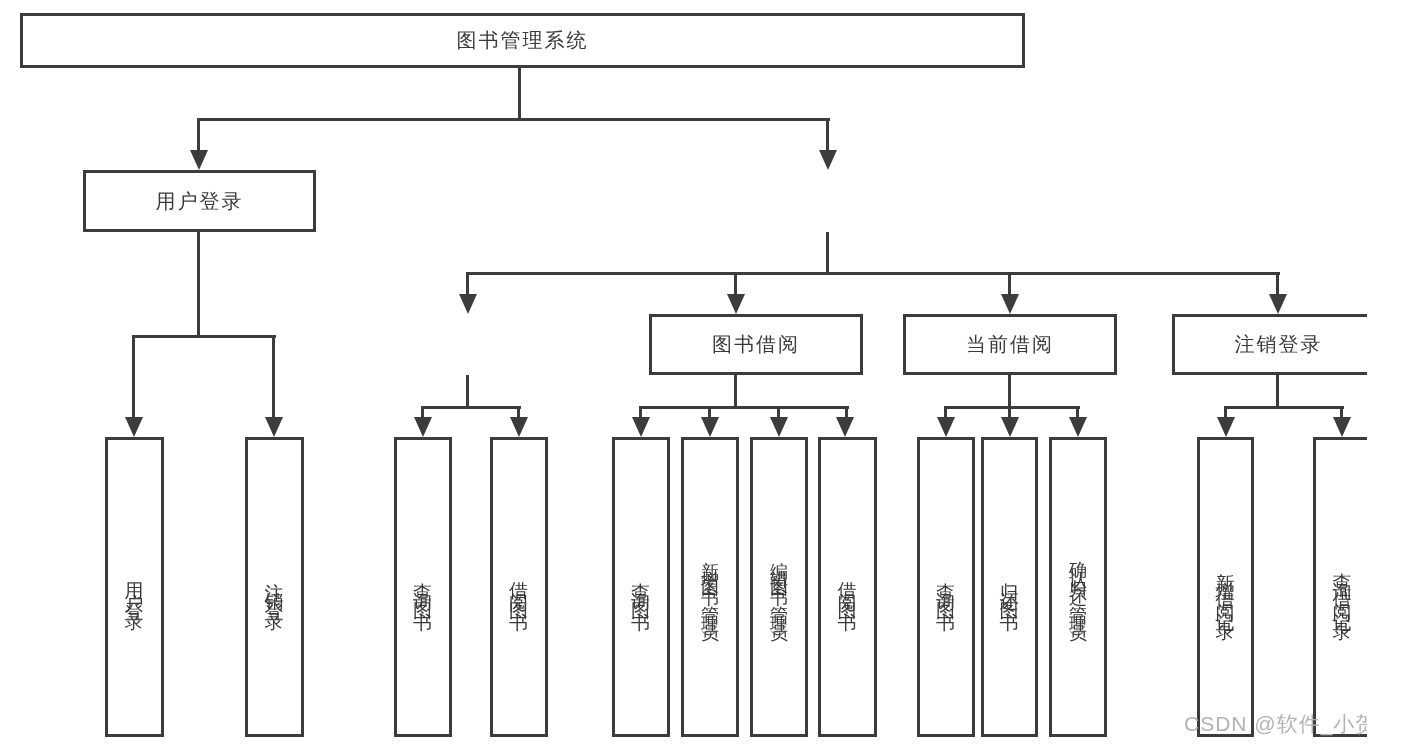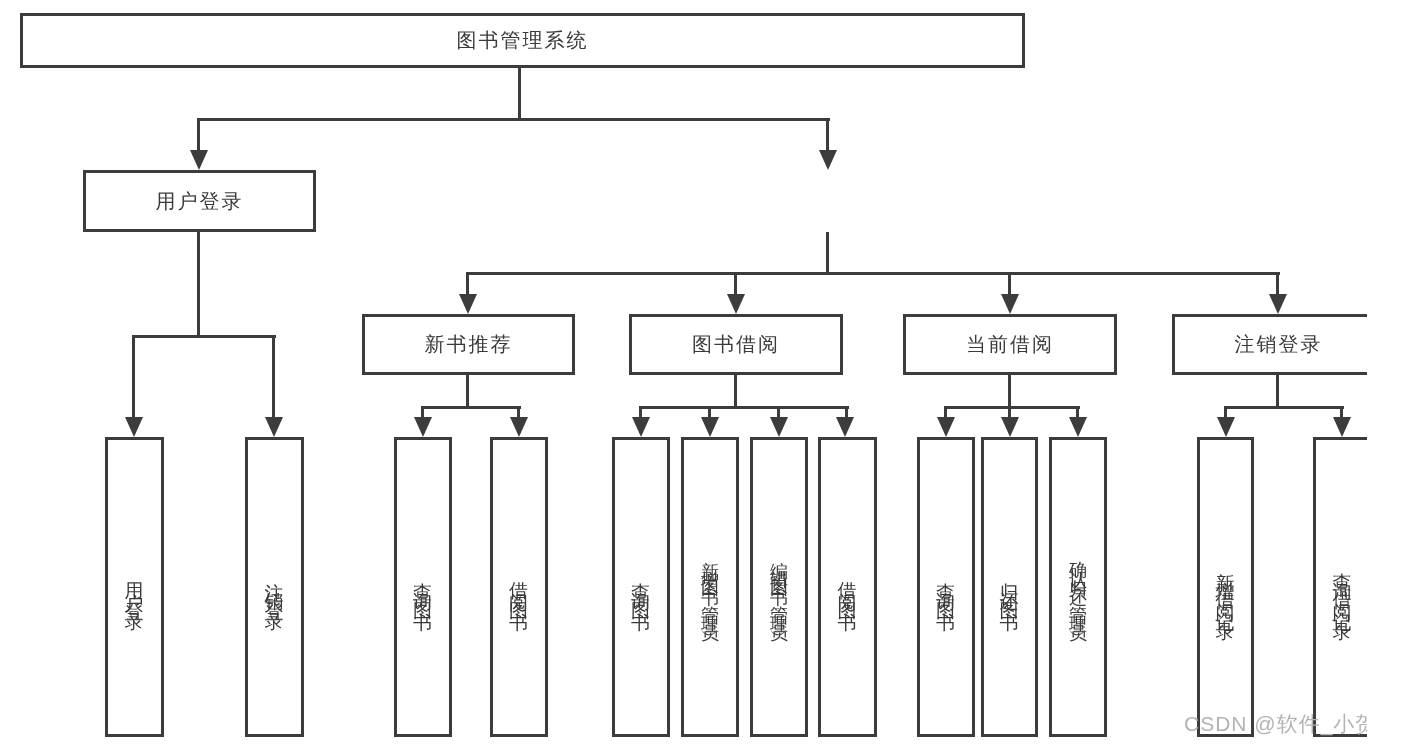--- a/index.html
+++ b/index.html
@@ -126,24 +126,21 @@
   <div class="ah" style="left:1333px;top:417px"></div>
 
   <div class="box h" style="left:20px;top:13px;width:1005px;height:55px">
     <span>图书管理系统</span>
   </div>
 
   <div class="box h" style="left:83px;top:170px;width:233px;height:62px">
     <span>用户登录</span>
   </div>
 
-  <div class="box h" style="left:362px;top:314px;width:213px;height:61px">
-    <span>新书推荐</span>
-  </div>
-  <div class="box h" style="left:629px;top:314px;width:214px;height:61px">
+  <div class="box h" style="left:649px;top:314px;width:214px;height:61px">
     <span>图书借阅</span>
   </div>
   <div class="box h" style="left:903px;top:314px;width:214px;height:61px">
     <span>当前借阅</span>
   </div>
   <div class="box h" style="left:1172px;top:314px;width:213px;height:61px">
     <span>注销登录</span>
   </div>
 
   <div class="box v" style="left:105px;top:437px;width:59px;height:300px">

